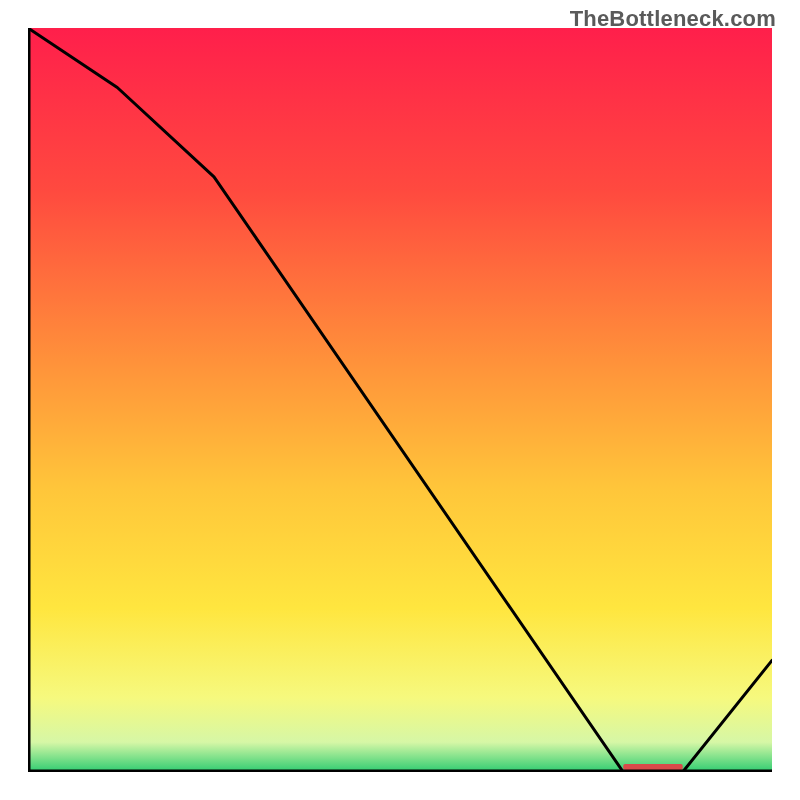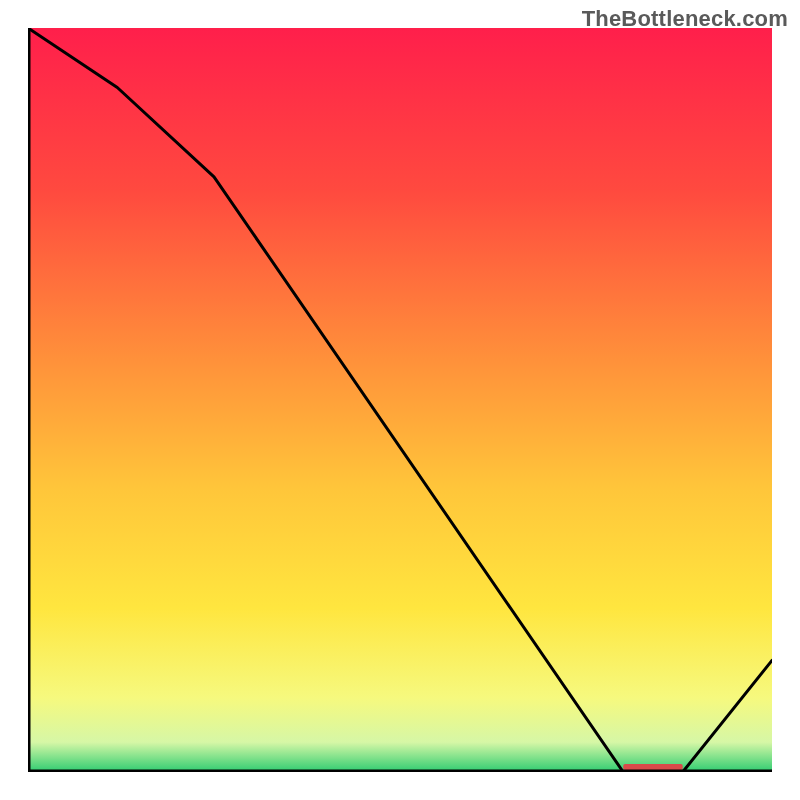--- a/index.html
+++ b/index.html
@@ -12,21 +12,21 @@
     overflow: hidden;
   }
   .wrap {
     position: relative;
     width: 800px;
     height: 800px;
   }
   .watermark {
     position: absolute;
     top: 6px;
-    right: 12px;
+    right: 24px;
     font-size: 22px;
     font-weight: bold;
     color: #5a5a5a;
     letter-spacing: 0.2px;
     user-select: none;
   }
   .plot {
     position: absolute;
     left: 28px;
     top: 28px;

